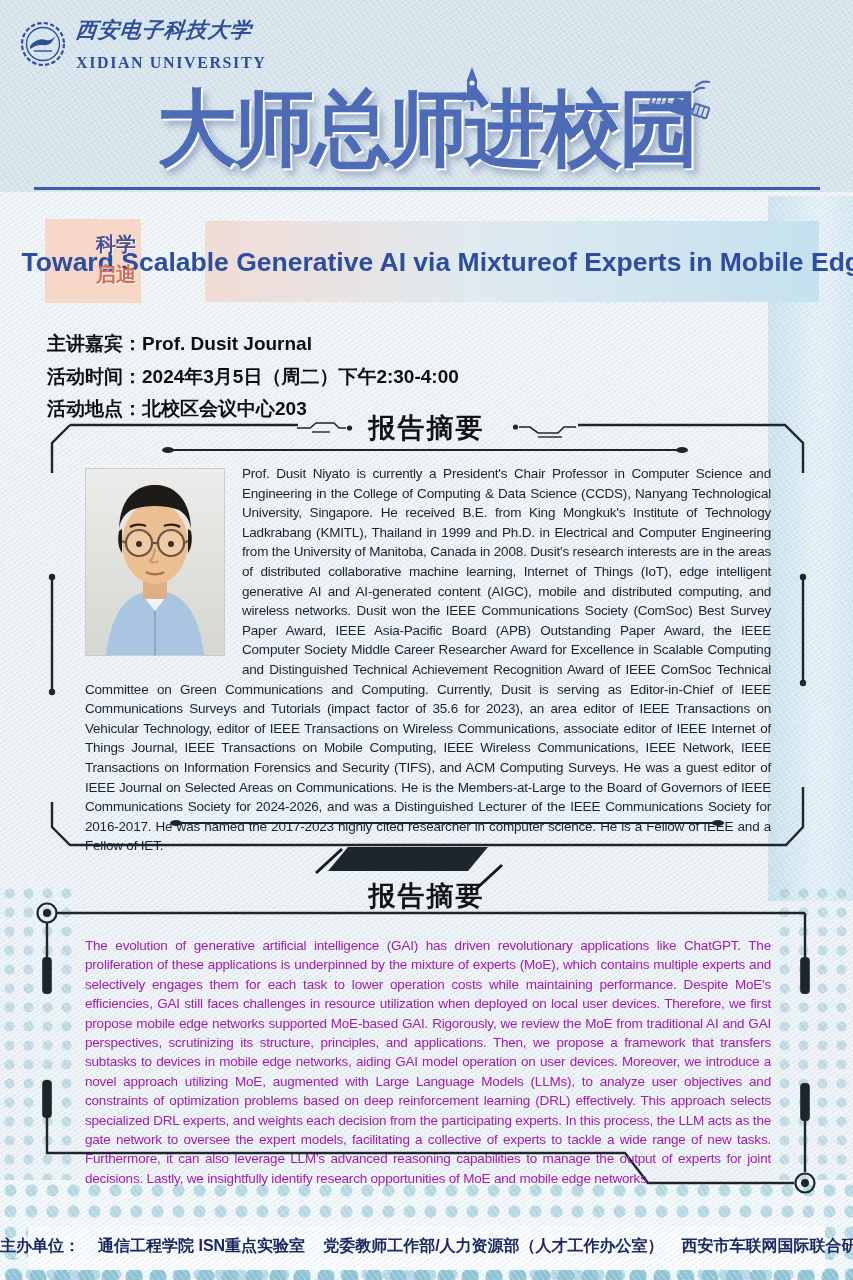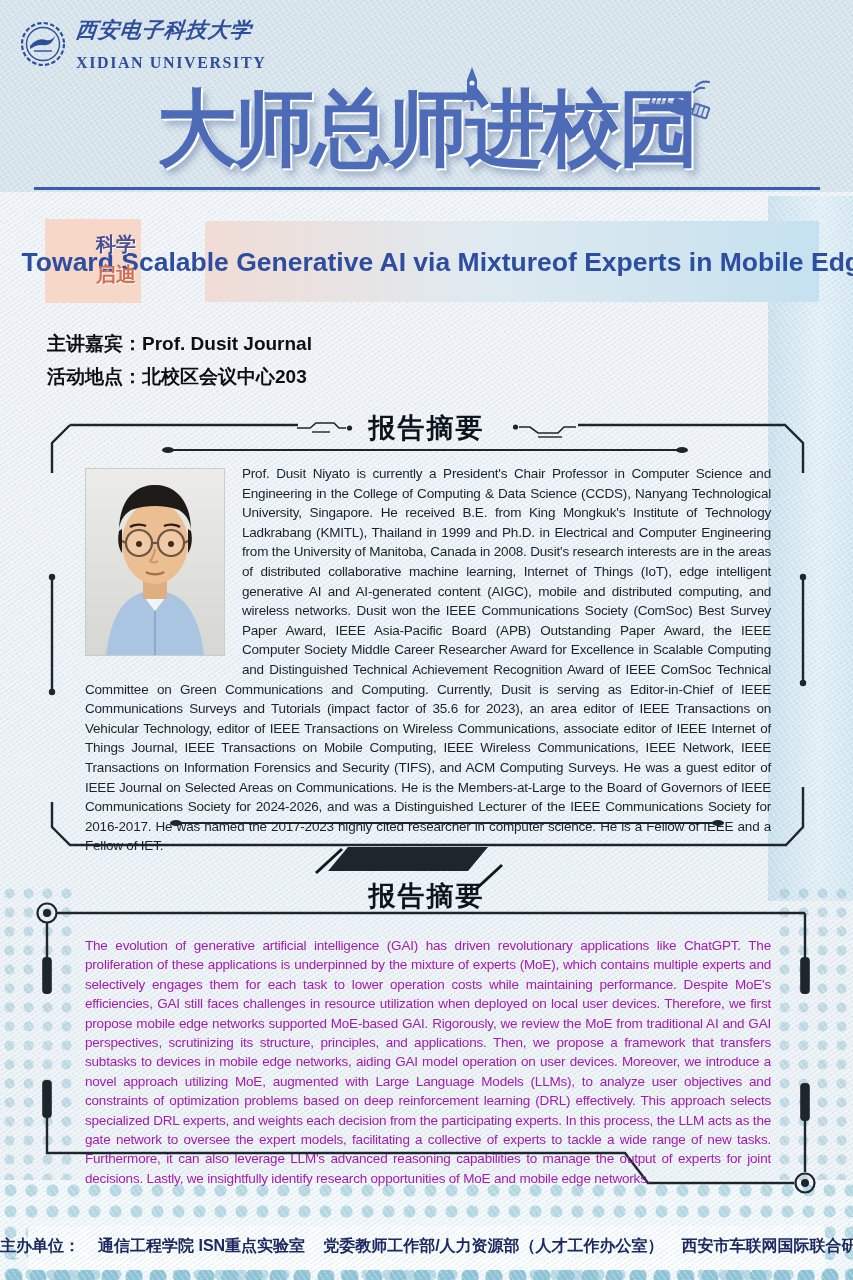--- a/index.html
+++ b/index.html
@@ -168,20 +168,21 @@
     <div class="badge-l1">科学</div>
     <div class="badge-l2">启迪</div>
   </div>
   <div class="banner">
     <div class="banner-line">Toward Scalable Generative AI via Mixture</div>
     <div class="banner-line">of Experts in Mobile Edge Networks</div>
   </div>
 
   <div class="info">
     <div class="info-row"><span>主讲嘉宾：</span><span>Prof. Dusit Journal</span></div>
+    <div class="info-row"><span>活动时间：</span><span>2024年3月5日（周二）下午2:30-4:00</span></div>
     <div class="info-row"><span>活动地点：</span><span>北校区会议中心203</span></div>
   </div>
 
   <svg class="frame frame-bio" width="793" height="480" viewBox="0 0 793 480">
     <g stroke="#1c262c" fill="none" stroke-width="2.4">
       <path d="M40,10 H268"></path>
       <path d="M40,10 L22,28 V58"></path>
       <path d="M548,10 H755 L773,28 V58"></path>
       <line x1="22" y1="162" x2="22" y2="277"></line>
       <line x1="773" y1="162" x2="773" y2="268"></line>

